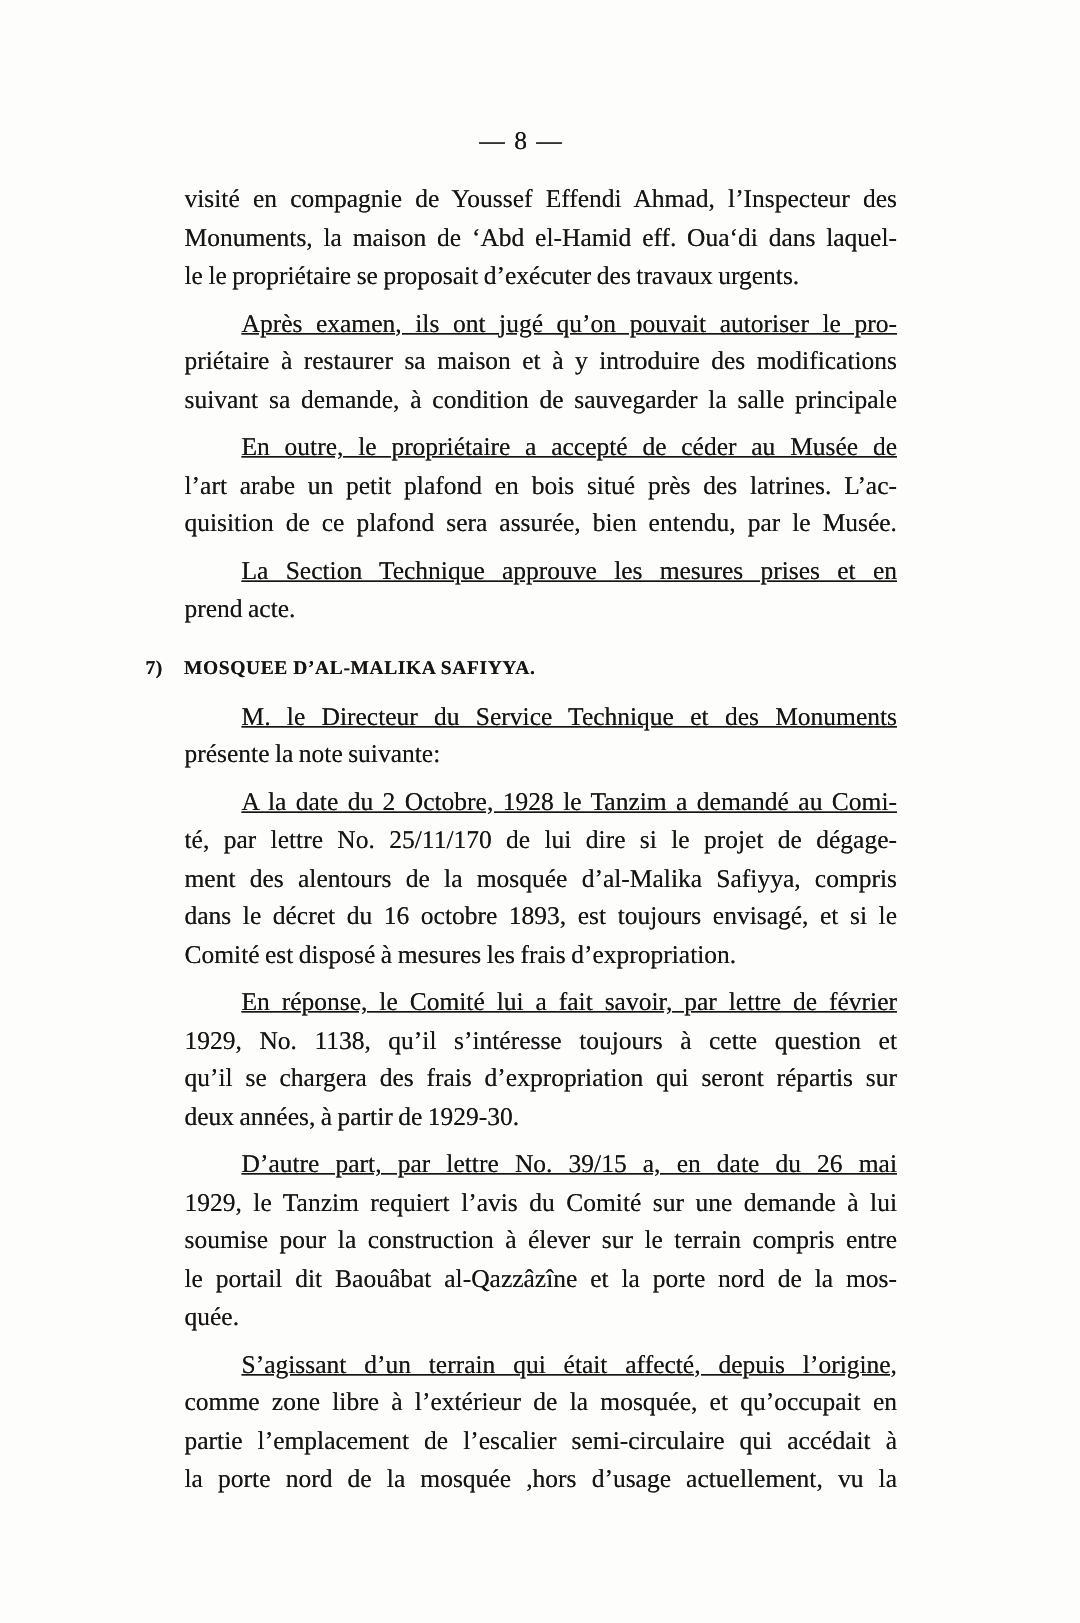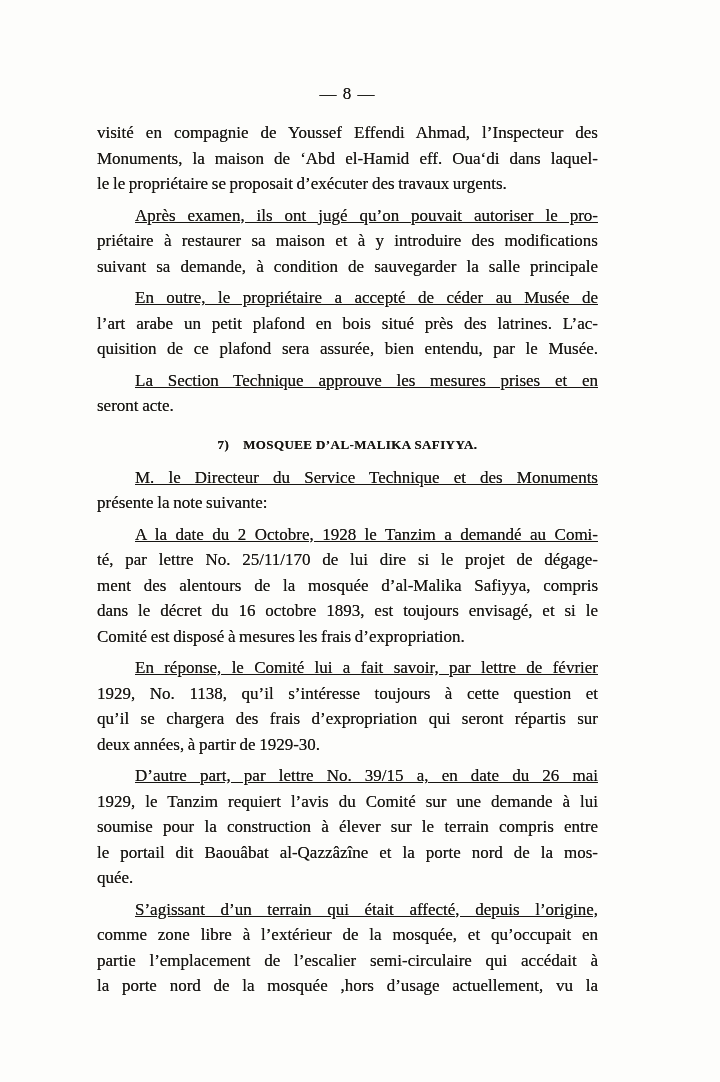--- a/index.html
+++ b/index.html
@@ -25,26 +25,26 @@
     text-shadow:0 0 0.35px rgba(20,18,14,0.75);
   }
   .para{margin:0;}
   .para + .para{margin-top:6px;}
   .ln{
     text-align:justify;
     text-align-last:justify;
     word-spacing:-0.6px;
     height:25.5px;
     overflow:hidden;
+    margin-left:26px;
   }
   .ln.end{text-align-last:left;}
   .ln.indent{text-indent:38px;text-decoration:underline;}
   .heading{
     margin:16px 0 10px 0;
-    text-align:center;
     font-size:13px;line-height:20px;
     font-weight:bold;
     letter-spacing:0.4px;
   }
   .heading .hnum{margin-right:14px;}
 </style>
 </head>
 <body>
 
 <div class="page">
@@ -60,21 +60,21 @@
         <div class="ln">priétaire à restaurer sa maison et à y introduire des modifications</div>
         <div class="ln">suivant sa demande, à condition de sauvegarder la salle principale</div>
       </div>
       <div class="para">
         <div class="ln indent">En outre, le propriétaire a accepté de céder au Musée de</div>
         <div class="ln">l’art arabe un petit plafond en bois situé près des latrines. L’ac-</div>
         <div class="ln">quisition de ce plafond sera assurée, bien entendu, par le Musée.</div>
       </div>
       <div class="para">
         <div class="ln indent">La Section Technique approuve les mesures prises et en</div>
-        <div class="ln end">seront acte.</div>
+        <div class="ln end">prend acte.</div>
       </div>
       <div class="heading"><span class="hnum">7)</span><span>MOSQUEE D’AL-MALIKA SAFIYYA.</span></div>
       <div class="para">
         <div class="ln indent">M. le Directeur du Service Technique et des Monuments</div>
         <div class="ln end">présente la note suivante:</div>
       </div>
       <div class="para">
         <div class="ln indent">A la date du 2 Octobre, 1928 le Tanzim a demandé au Comi-</div>
         <div class="ln">té, par lettre No. 25/11/170 de lui dire si le projet de dégage-</div>
         <div class="ln">ment des alentours de la mosquée d’al-Malika Safiyya, compris</div>

